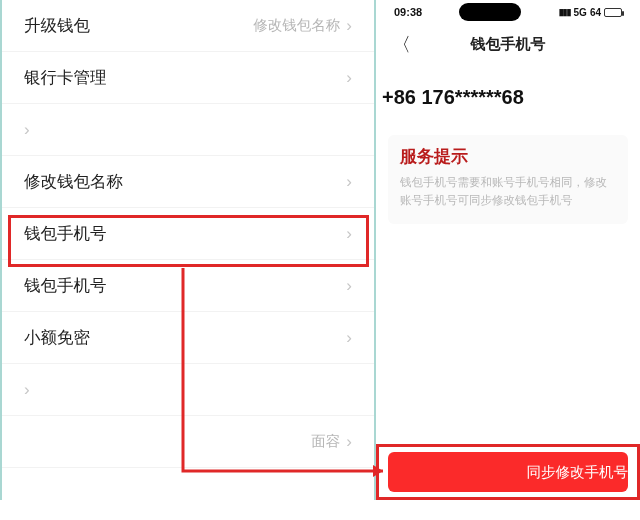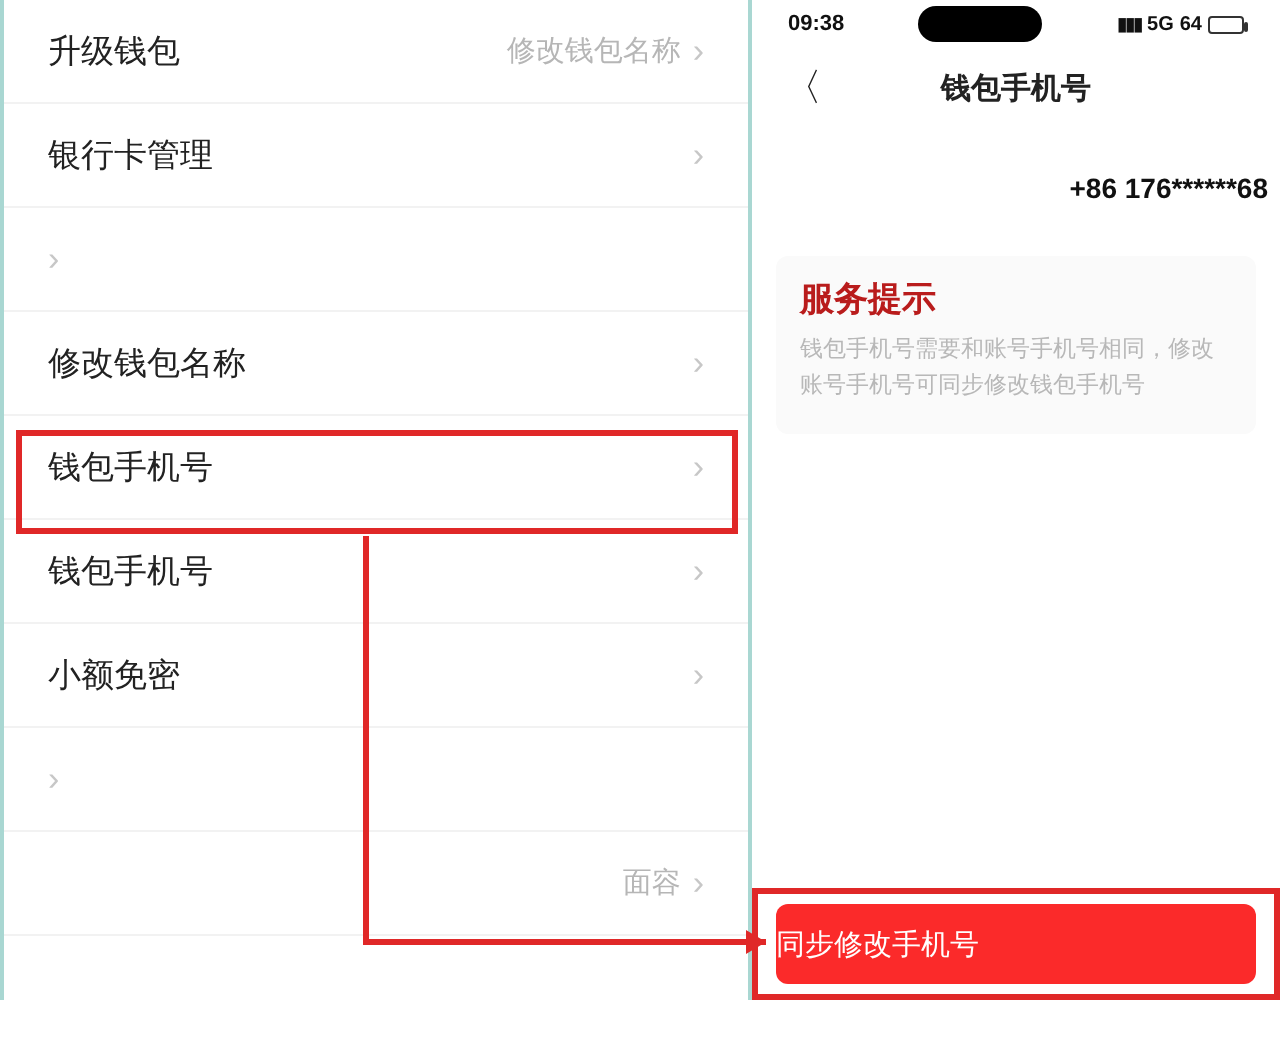--- a/index.html
+++ b/index.html
@@ -98,22 +98,22 @@
       color: #222;
       cursor: pointer;
       line-height: 1;
     }
     .nav-title {
       font-size: 15px;
       font-weight: 600;
       color: #222;
     }
     .phone-display {
-      text-align: right;
-      font-size: 14px;
+      text-align: left;
+      font-size: 20px;
       font-weight: 600;
       color: #111;
       padding: 22px 0 26px 0;
     }
     .tip-card {
       background: #fafafa;
       border-radius: 6px;
       margin: 0 6px;
       padding: 10px 12px 14px 12px;
     }
@@ -129,21 +129,21 @@
       line-height: 1.55;
     }
     .spacer { flex: 1; }
     .primary-btn {
       margin: 0 6px 28px 6px;
       height: 40px;
       background: #fb2a2a;
       border-radius: 6px;
       display: flex;
       align-items: center;
-      justify-content: flex-start;
+      justify-content: flex-end;
       color: #fff;
       font-size: 14.5px;
       cursor: pointer;
       position: relative;
     }
     .btn-highlight {
       position: absolute;
       left: 0px; right: 0px;
       bottom: 20px;
       height: 56px;

